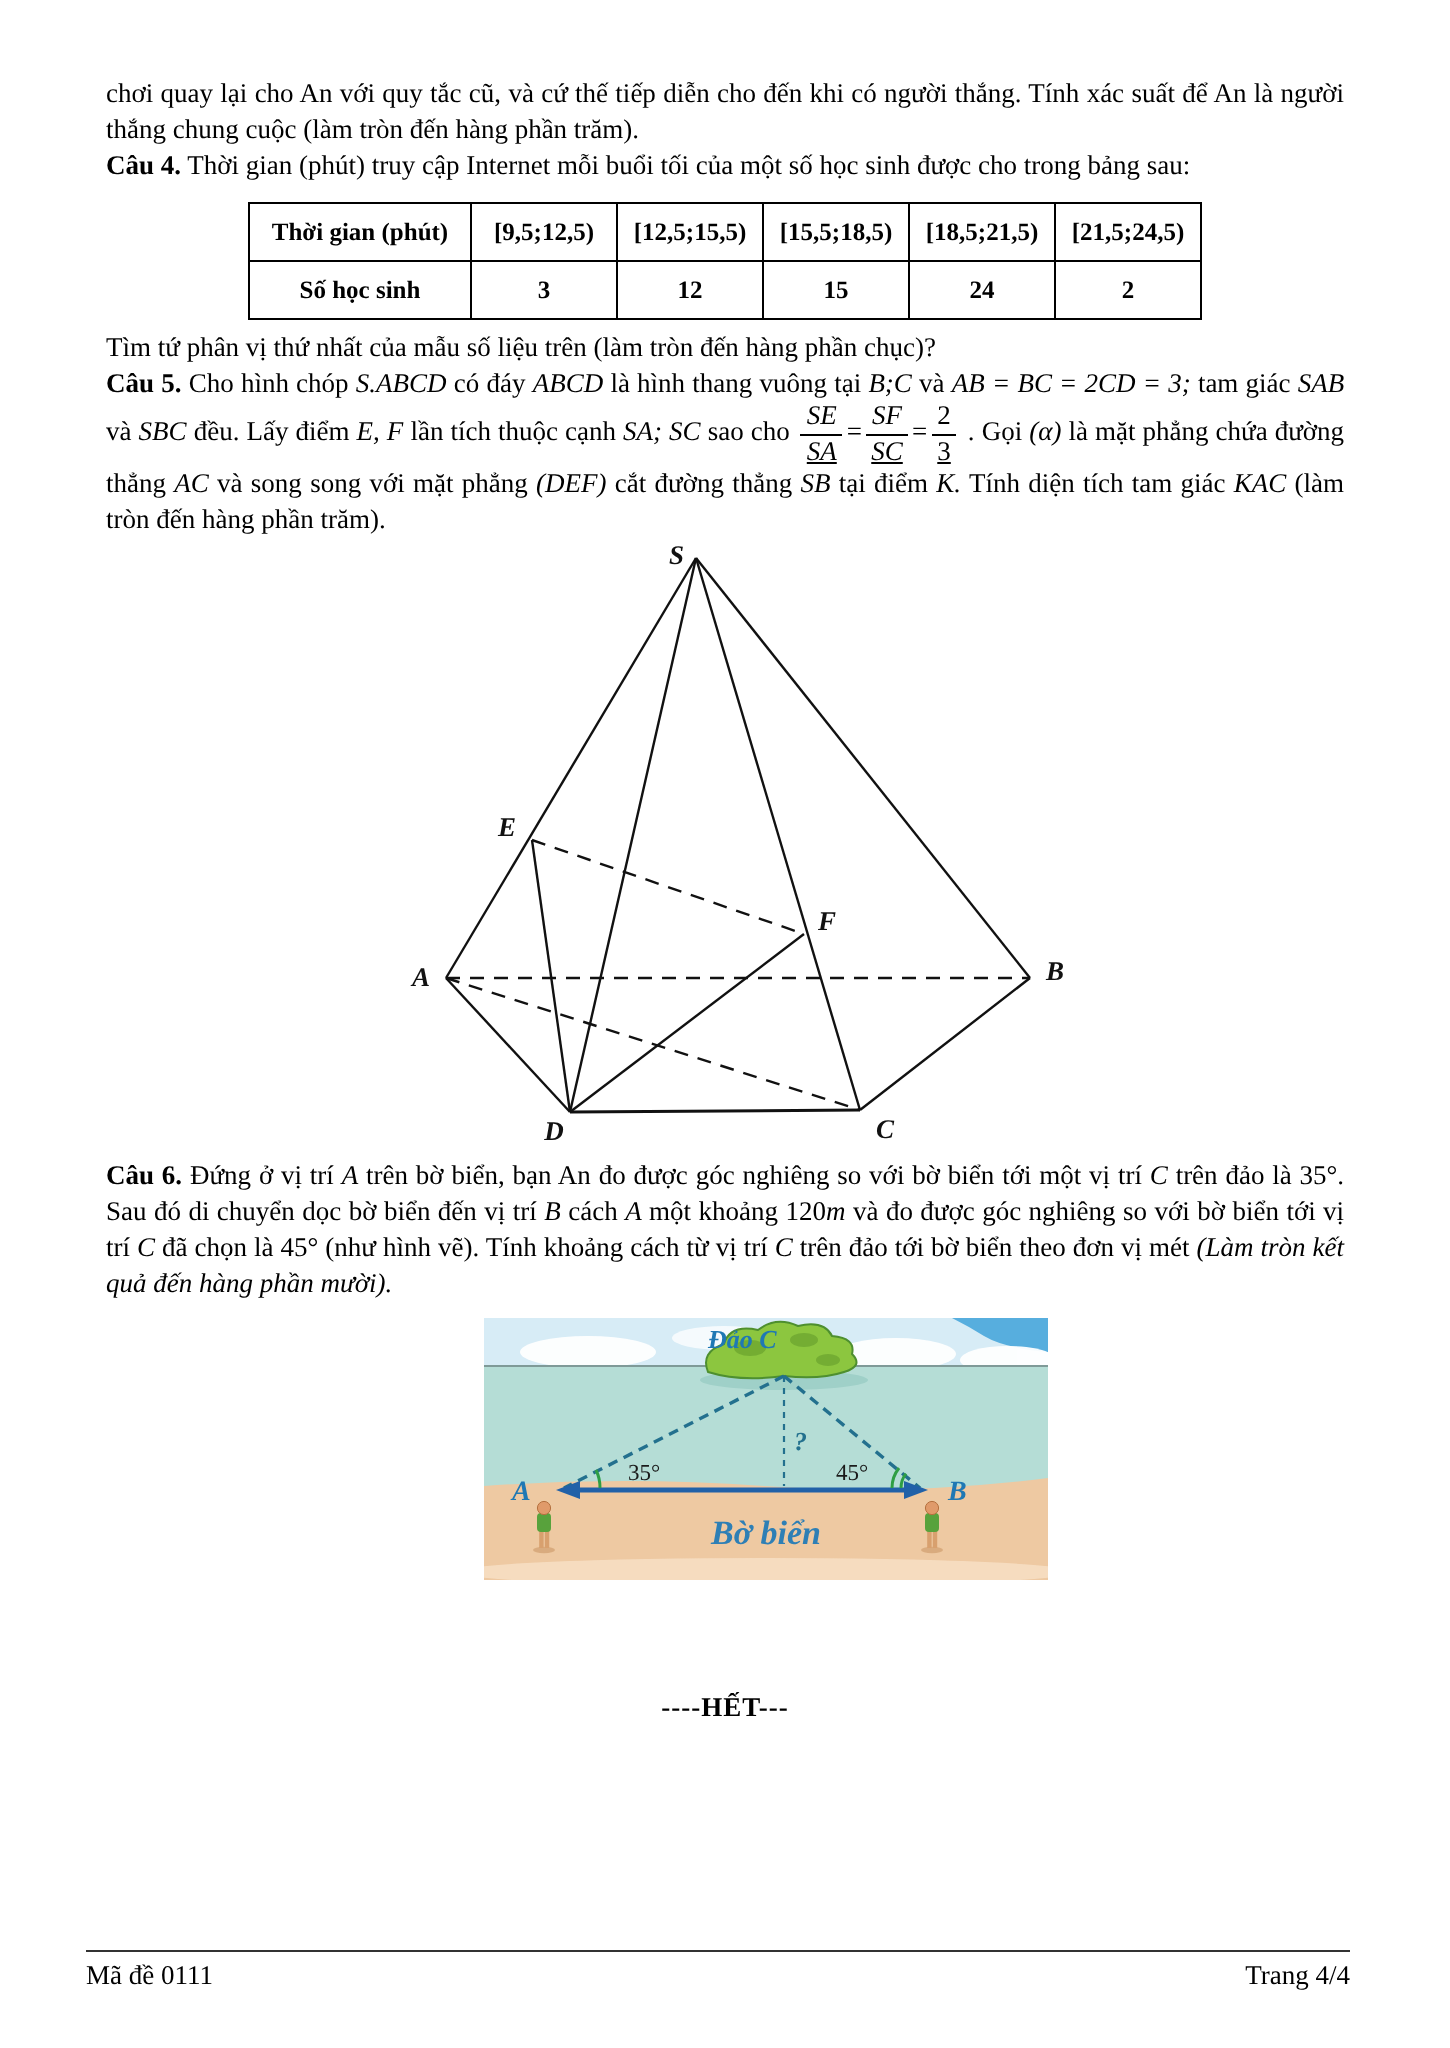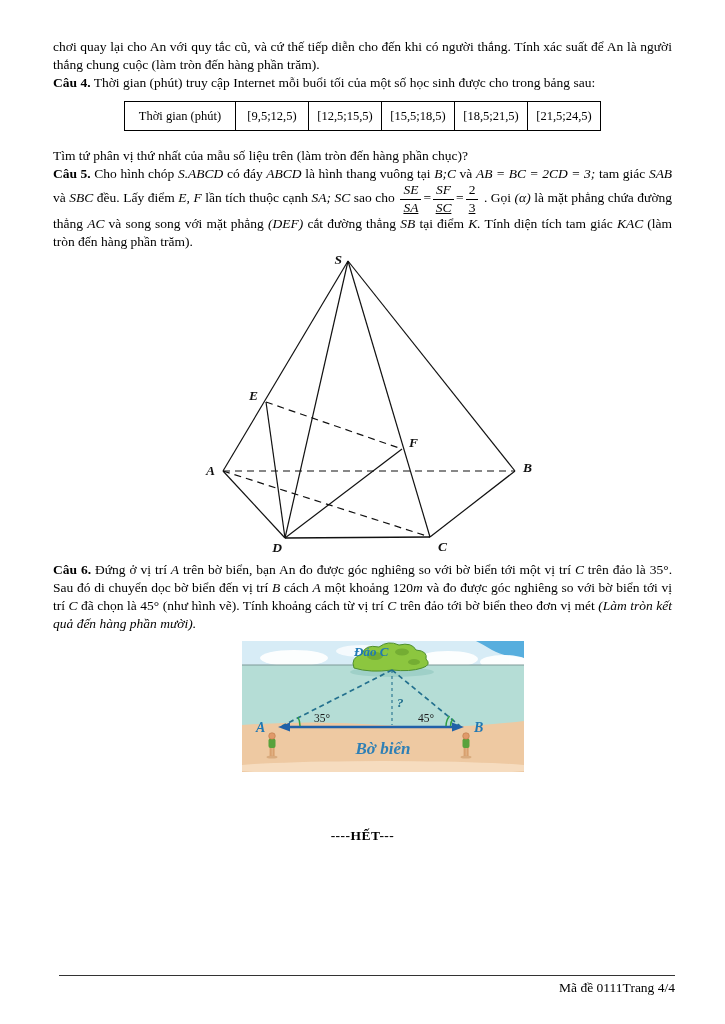--- a/index.html
+++ b/index.html
@@ -6,43 +6,43 @@
   body{
     width:725px;height:1024px;background:#ffffff;color:#000;
     font-family:"Liberation Serif","DejaVu Serif",serif;
     font-size:13.5px;position:relative;overflow:hidden;
   }
   .content{padding:38px 53px 0 53px;}
   .para{margin:0;text-align:justify;line-height:1.34;}
   .q-label{font-weight:bold;}
   .mi{font-style:italic;}
   
-  table.freq{border-collapse:collapse;margin:9px auto 16px auto;}
+  table.freq{border-collapse:collapse;margin:9px auto 5px auto;font-weight:bold;}
   table.freq td{
     border:1px solid #000;text-align:center;vertical-align:middle;
     font-size:12.5px;padding:3px 6px;height:22px;
   }
   table.freq td.lbl{width:98px;}
   table.freq td.iv{width:60px;font-size:12.5px;}
   
   .frac{display:inline-block;vertical-align:middle;text-align:center;
         line-height:1.05;font-style:italic;margin:0 2px;}
   .frac .num{display:block;border-bottom:1px solid #000;padding:0 3px 1px 3px;}
   .frac .den{display:block;padding-top:1px;text-decoration:underline;}
   .up{font-style:normal;}
   
   .pyramid-wrap{margin:2px 0 4px 150px;}
   .beach-wrap{width:242px;margin:8px auto 0 auto;}
   svg text{font-family:"Liberation Serif","DejaVu Serif",serif;}
   .vlabel{font-style:italic;font-weight:bold;font-size:13.5px;fill:#111;}
   .end-line{text-align:center;font-weight:bold;margin-top:52px;letter-spacing:.5px;}
   .footer{
-    position:absolute;left:59px;right:50px;bottom:28px;
+    position:absolute;left:43px;right:50px;bottom:28px;
     border-top:1.2px solid #333;padding-top:4px;
-    display:flex;justify-content:flex-end;font-size:13.5px;font-family:Liberation Serif, serif;
+    display:flex;justify-content:space-between;font-size:13.5px;font-family:Liberation Serif, serif;
   }
 </style>
 </head>
 <body>
 
 <div class="content">
 
   <p class="para"><span>chơi quay lại cho An với quy tắc cũ, và cứ thế tiếp diễn cho đến khi có người thắng. Tính xác suất để An là người thắng chung cuộc (làm tròn đến hàng phần trăm).</span></p>
 
   <p class="para">
@@ -52,20 +52,28 @@
 
   <table class="freq">
     <tbody>
         <tr>
       <td class="lbl">Thời gian (phút)</td>
       <td class="iv">[9,5;12,5)</td>
       <td class="iv">[12,5;15,5)</td>
       <td class="iv">[15,5;18,5)</td>
       <td class="iv">[18,5;21,5)</td>
       <td class="iv">[21,5;24,5)</td>
+    </tr>
+    <tr>
+      <td class="lbl">Số học sinh</td>
+      <td class="iv">3</td>
+      <td class="iv">12</td>
+      <td class="iv">15</td>
+      <td class="iv">24</td>
+      <td class="iv">2</td>
     </tr>
   </tbody>
     </table>
 
   <p class="para"><span>Tìm tứ phân vị thứ nhất của mẫu số liệu trên (làm tròn đến hàng phần chục)?</span></p>
 
   <p class="para">
     <span class="q-label">Câu 5.</span>
     <span>Cho hình chóp</span>
     <span class="mi">S.ABCD</span>

